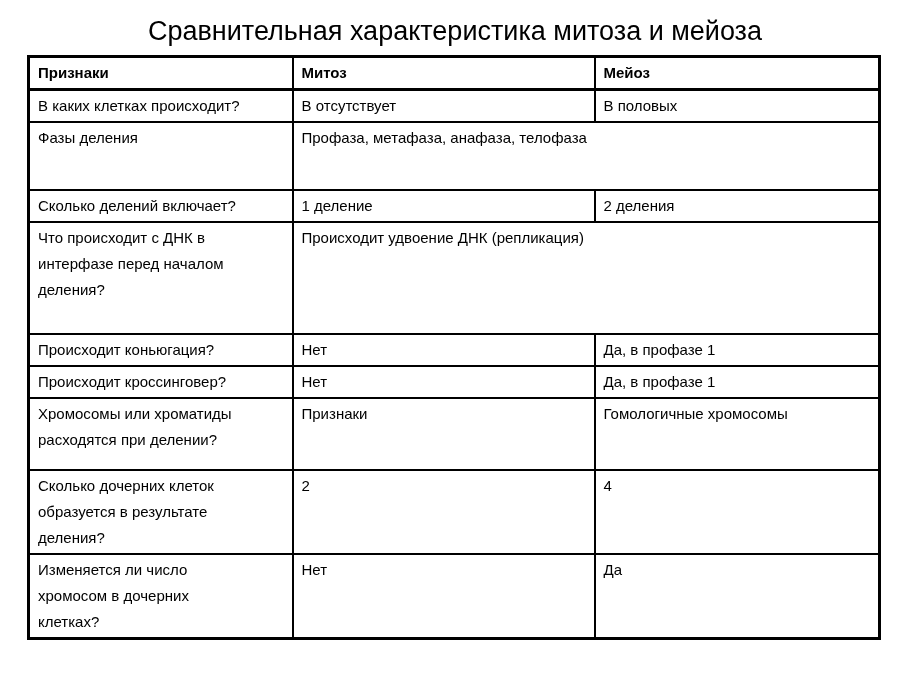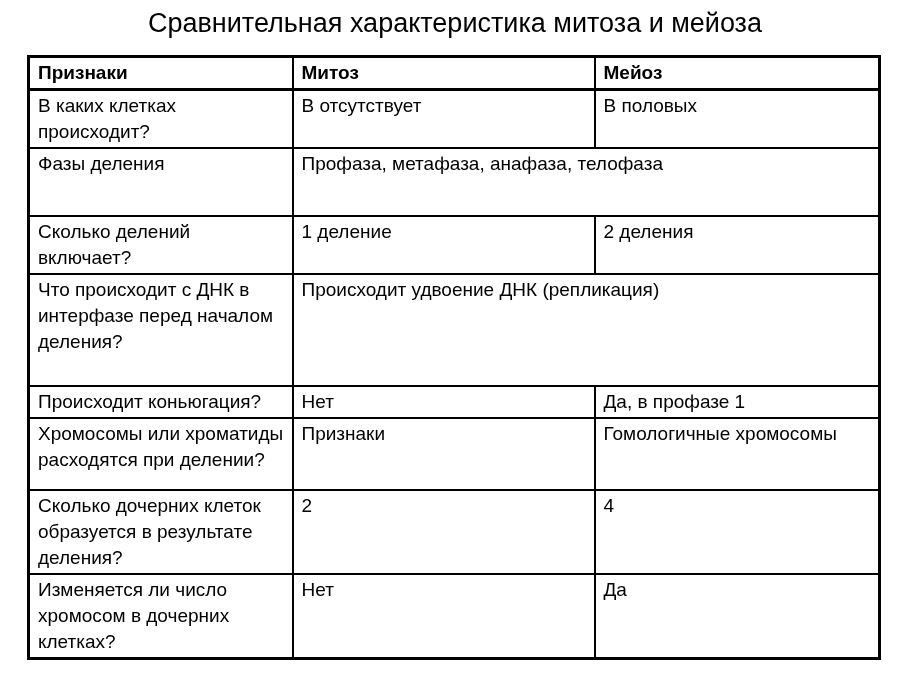--- a/index.html
+++ b/index.html
@@ -11,42 +11,42 @@
   }
   .page {
     position: relative;
     width: 910px;
     height: 683px;
     background: #ffffff;
     overflow: hidden;
   }
   .title {
     margin: 0;
-    padding-top: 8px;
+    padding-top: 16px;
     text-align: center;
     font-size: 27px;
     font-weight: 400;
     letter-spacing: 0px;
     color: #000000;
   }
   table.cmp {
     position: absolute;
     left: 27px;
     top: 55px;
     width: 851px;
     border-collapse: collapse;
     table-layout: fixed;
     border: 3px solid #000000;
     background: #ffffff;
   }
   table.cmp th, table.cmp td {
     border: 2px solid #000000;
     vertical-align: top;
     padding: 2px 8px 2px 8px;
-    font-size: 19px;
+    font-size: 15px;
     line-height: 26px;
     text-align: left;
     white-space: pre-wrap;
     overflow: hidden;
   }
   table.cmp th {
     font-weight: 700;
     border-bottom-width: 3px;
   }
   th.feature-head {
@@ -96,20 +96,25 @@
         <td>Что происходит с ДНК в
 интерфазе перед началом
 деления?</td>
         <td class="span-cell" colspan="2">Происходит удвоение ДНК (репликация)</td>
       </tr>
       <tr style="height:28px">
         <td>Происходит коньюгация?</td>
         <td>Нет</td>
         <td>Да, в профазе 1</td>
       </tr>
+      <tr style="height:29px">
+        <td>Происходит кроссинговер?</td>
+        <td>Нет</td>
+        <td>Да, в профазе 1</td>
+      </tr>
       <tr style="height:72px">
         <td>Хромосомы или хроматиды
 расходятся при делении?</td>
         <td>Признаки</td>
         <td>Гомологичные хромосомы</td>
       </tr>
       <tr style="height:80px">
         <td>Сколько дочерних клеток
 образуется в результате
 деления?</td>

